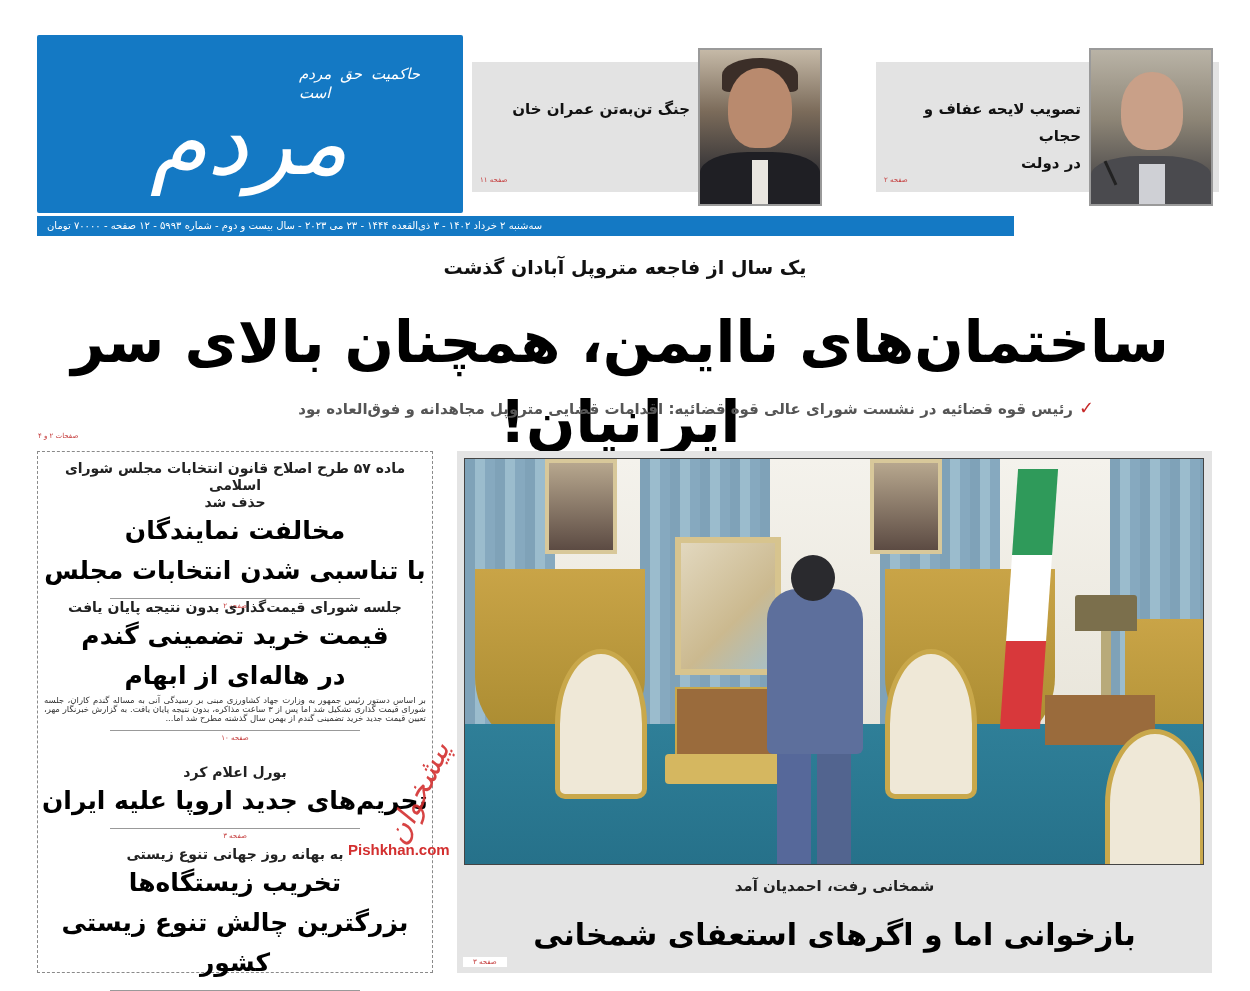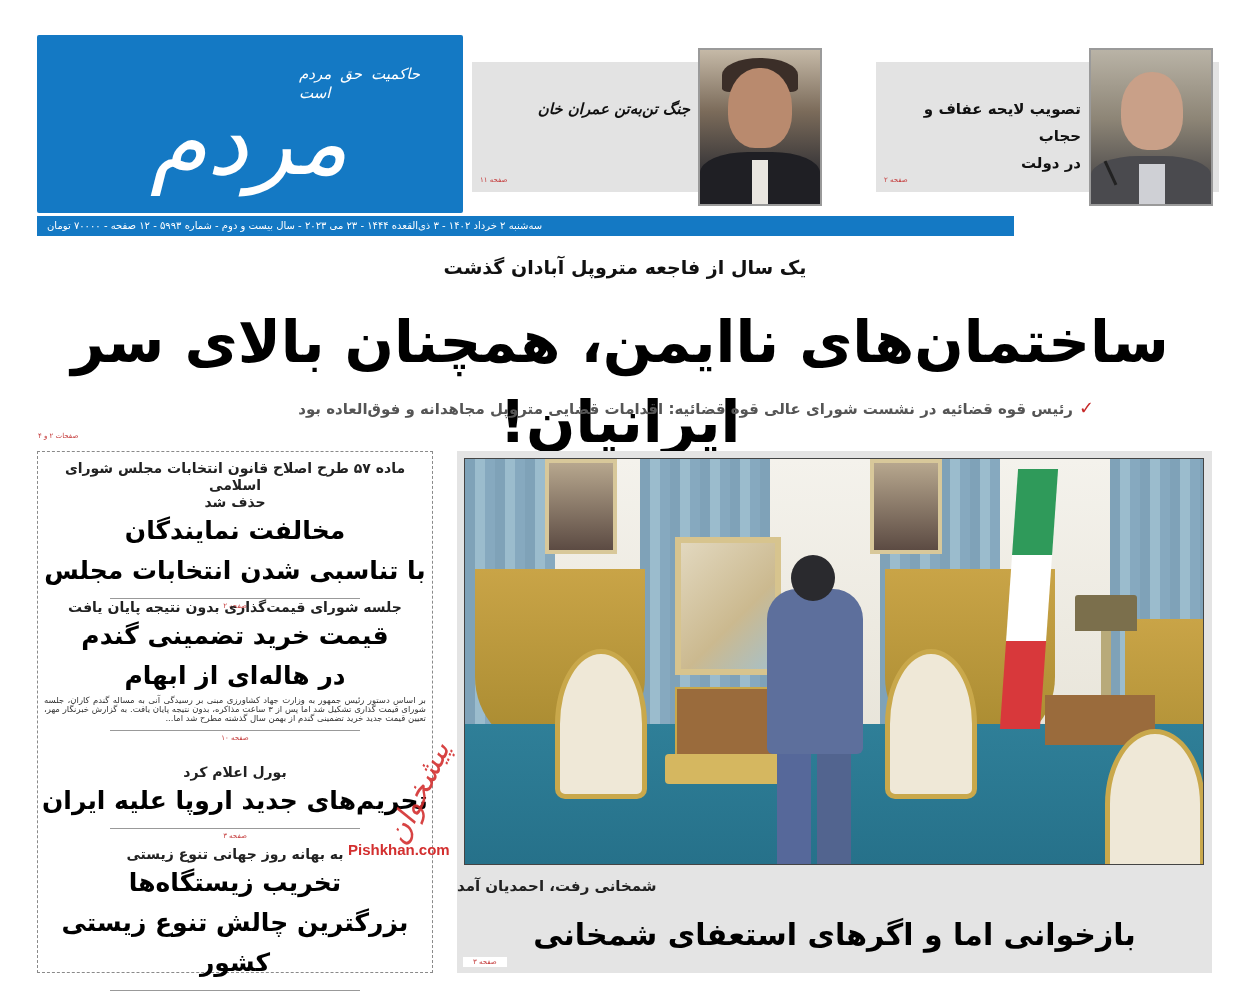--- a/index.html
+++ b/index.html
@@ -39,21 +39,21 @@
   }
   .teaser .headline {
     position: absolute; font-weight: bold; font-size: 15px; line-height: 27px; color: #111;
     text-align: right;
   }
   .teaser .pageref {
     position: absolute; left: 8px; bottom: 8px; font-size: 7px; color: #c43a3a;
   }
   .teaser-imran { left: 472px; width: 350px; }
   .teaser-imran .photo { right: 0; background: linear-gradient(180deg,#c5b9a7 0%,#7b6b5a 40%,#3d3a3b 75%,#2b2b30 100%); }
-  .teaser-imran .headline { right: 132px; top: 34px; width: 200px; font-style: italic; }
+  .teaser-imran .headline { right: 132px; top: 34px; width: 200px; }
   .teaser-hijab { left: 876px; width: 343px; }
   .teaser-hijab .photo { right: 6px; background: linear-gradient(180deg,#b9b3a6 0%,#8d8576 45%,#5f5b57 75%,#3f3e40 100%); }
   .teaser-hijab .headline { right: 138px; top: 34px; width: 200px; }
 
   .face { position: absolute; border-radius: 48% 48% 42% 42%; }
   .teaser-imran .face { left: 28px; top: 18px; width: 64px; height: 80px; background: #b98a6e; }
   .teaser-imran .hair { position: absolute; left: 22px; top: 8px; width: 76px; height: 34px; border-radius: 50% 50% 10% 10%; background: #3b2e28; }
   .teaser-imran .suit { position: absolute; left: 0; bottom: 0; width: 120px; height: 52px; background: #1f1f24; border-radius: 40% 40% 0 0; }
   .teaser-imran .collar { position: absolute; left: 52px; bottom: 0; width: 16px; height: 44px; background: #e9e6e0; }
   .teaser-hijab .face { left: 30px; top: 22px; width: 62px; height: 78px; background: #c9a088; }
@@ -132,21 +132,21 @@
           background: linear-gradient(180deg,#2f9a5a 0 33%,#ffffff 33% 66%,#d8383b 66% 100%); transform: skewX(-4deg); }
   .lamp { position: absolute; left: 610px; top: 136px; width: 62px; height: 36px; background: #7b6f4c; border-radius: 3px 3px 0 0; }
   .lamp-stem { position: absolute; left: 636px; top: 172px; width: 10px; height: 64px; background: #b8aa7a; }
   .side-table { position: absolute; left: 580px; top: 236px; width: 110px; height: 50px; background: #9a6b3c; }
   .man-body { position: absolute; left: 302px; top: 130px; width: 96px; height: 165px; background: #5d6f9c; border-radius: 30px 30px 6px 6px; }
   .man-head { position: absolute; left: 326px; top: 96px; width: 44px; height: 46px; background: #2a2a2e; border-radius: 50%; }
   .man-leg1 { position: absolute; left: 312px; top: 285px; width: 34px; height: 122px; background: #56689a; }
   .man-leg2 { position: absolute; left: 352px; top: 285px; width: 34px; height: 122px; background: #52648f; }
 
   .photo-kicker {
-    position: absolute; left: 0; top: 426px; width: 100%; text-align: left;
+    position: absolute; left: 0; top: 426px; width: 100%; text-align: center;
     font-weight: bold; font-size: 15px; color: #222;
   }
   .photo-headline {
     position: absolute; left: 0; top: 458px; width: 100%; text-align: center;
     font-weight: bold; font-size: 30px; line-height: 52px; color: #000; letter-spacing: -0.5px;
   }
   .photo-pageref {
     position: absolute; left: 6px; bottom: 6px; background: #fff; padding: 1px 10px; font-size: 7px; color: #c43a3a;
   }
 </style>

